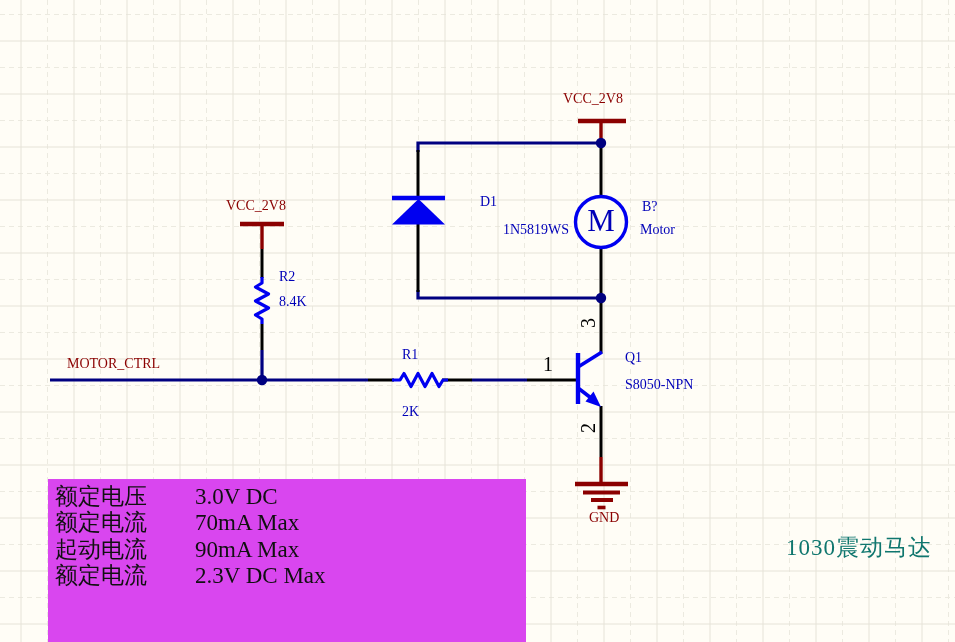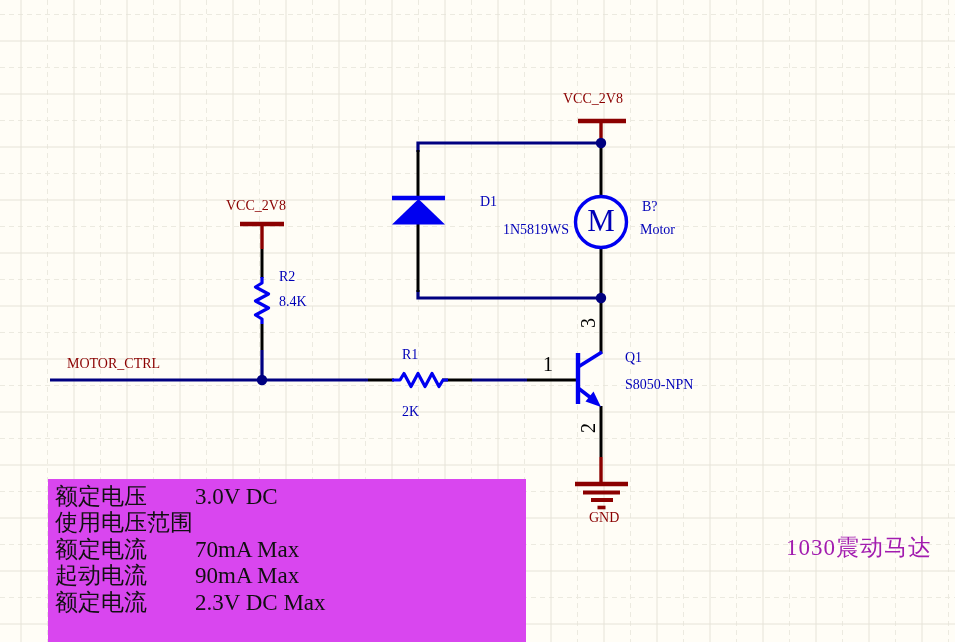--- a/index.html
+++ b/index.html
@@ -15,21 +15,21 @@
   .c  {stroke:#0000F0;stroke-width:3.2;fill:none;stroke-linejoin:round;} 
   .cb {stroke:#0000F0;stroke-width:4.4;fill:none;}            
   .cf {fill:#0000F0;stroke:none;}                             
   .pw {stroke:#8B0000;fill:none;}                             
   .j  {fill:#000080;stroke:none;}                             
   .bgfill{fill:#FFFDF6;}
   
   .t{position:absolute;white-space:pre;line-height:1.0;}
   .maroon{color:#8B0000;}
   .comp{color:#0000B8;}
-  .navy{color:#a21caf;}
+  .navy{color:#0f766e;}
   .blk{color:#000000;}
   .f21{font-size:14px;padding-left:12px;}
   .f20{font-size:20px;}
   .rot{transform:rotate(-90deg);transform-origin:50% 50%;}
   .m-letter{font-size:31px;text-align:center;}
   .spec-box{
     position:absolute;left:48px;top:453px;width:478px;height:163px;
     background:#d946ef;box-sizing:border-box;padding:5px 0 0 7px;margin-top:26px;
   }
   .spec-row{display:flex;font-size:23px;line-height:26.4px;color:#101010;white-space:pre;}
@@ -213,21 +213,21 @@
 
   <div class="t blk f20" style="left:540px;top:354px;width:16px;text-align:center;">1</div>
   <div class="t blk f20 rot" style="left:577px;top:312px;width:22px;height:22px;text-align:center;line-height:22px;">3</div>
   <div class="t blk f20 rot" style="left:577px;top:417px;width:22px;height:22px;text-align:center;line-height:22px;">2</div>
 
   <div class="spec-box">
     <div class="spec-row">
       <span class="spec-label">额定电压</span><span>3.0V DC</span>
     </div>
     <div class="spec-row">
-      <span class="spec-label">使用电压范围</span>
+      
     </div>
     <div class="spec-row">
       <span class="spec-label">额定电流</span><span>70mA Max</span>
     </div>
     <div class="spec-row">
       <span class="spec-label">起动电流</span><span>90mA Max</span>
     </div>
     <div class="spec-row">
       <span class="spec-label">额定电流</span><span>2.3V DC Max</span>
     </div>

